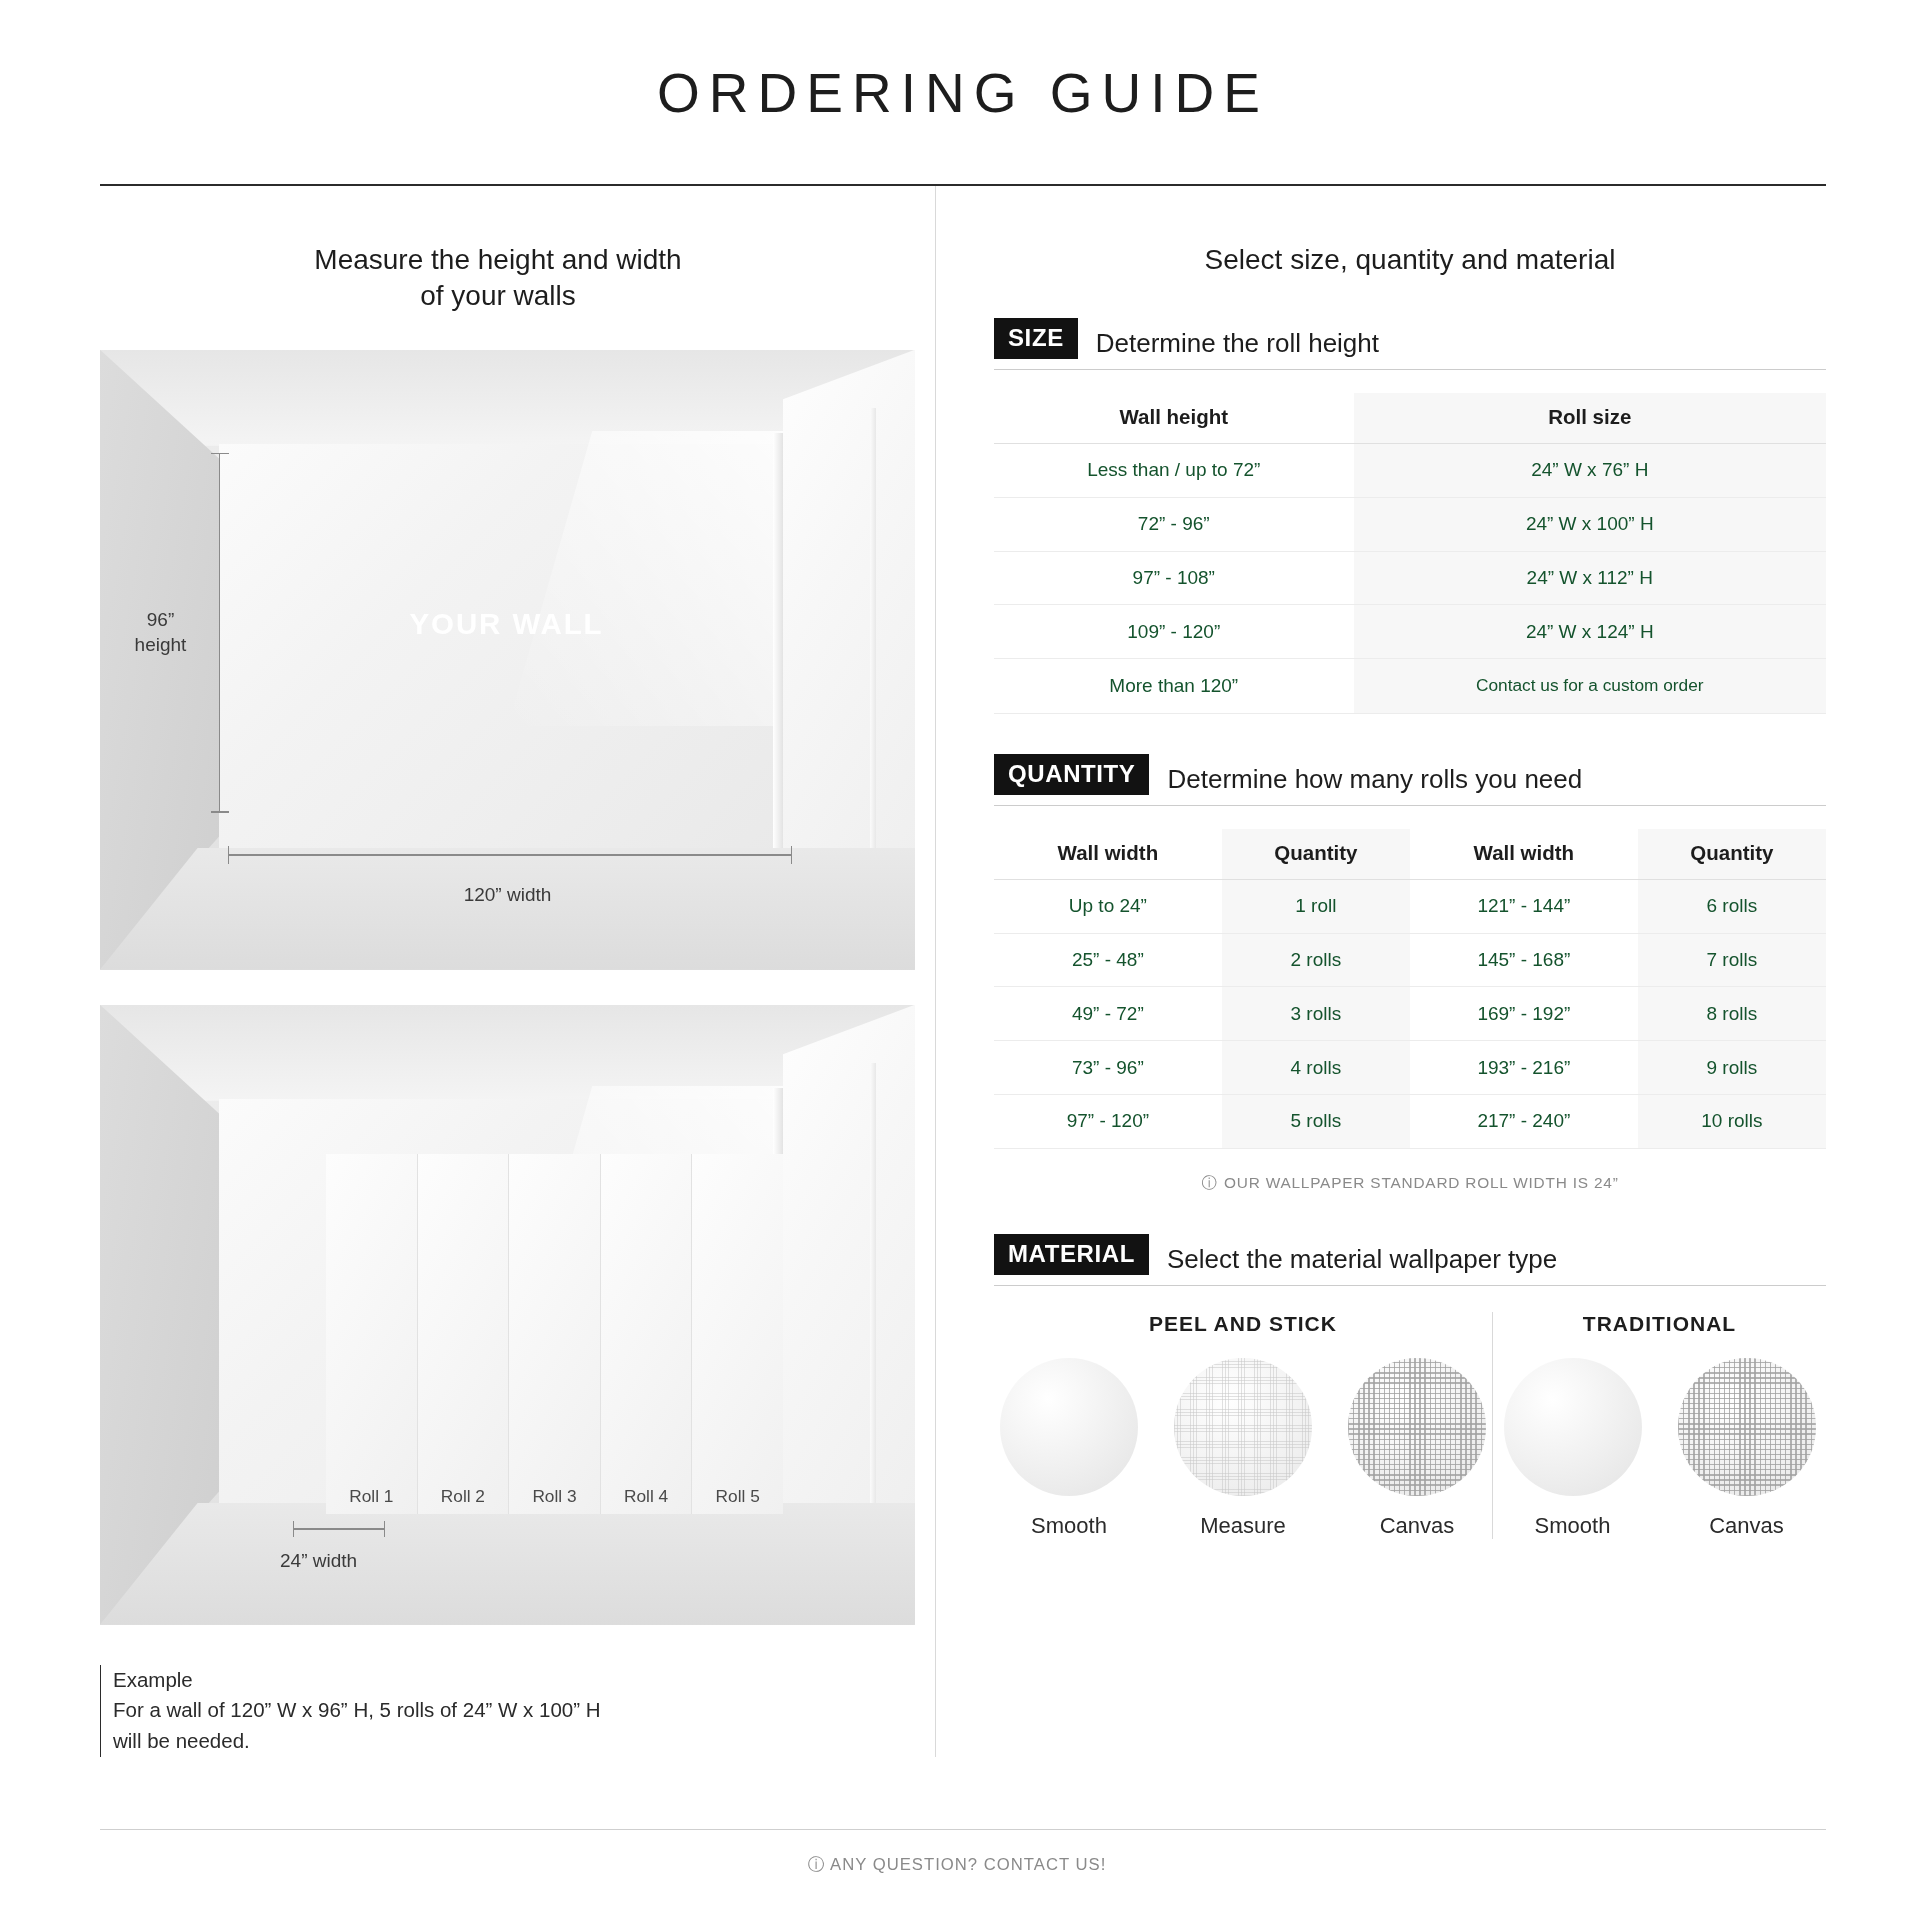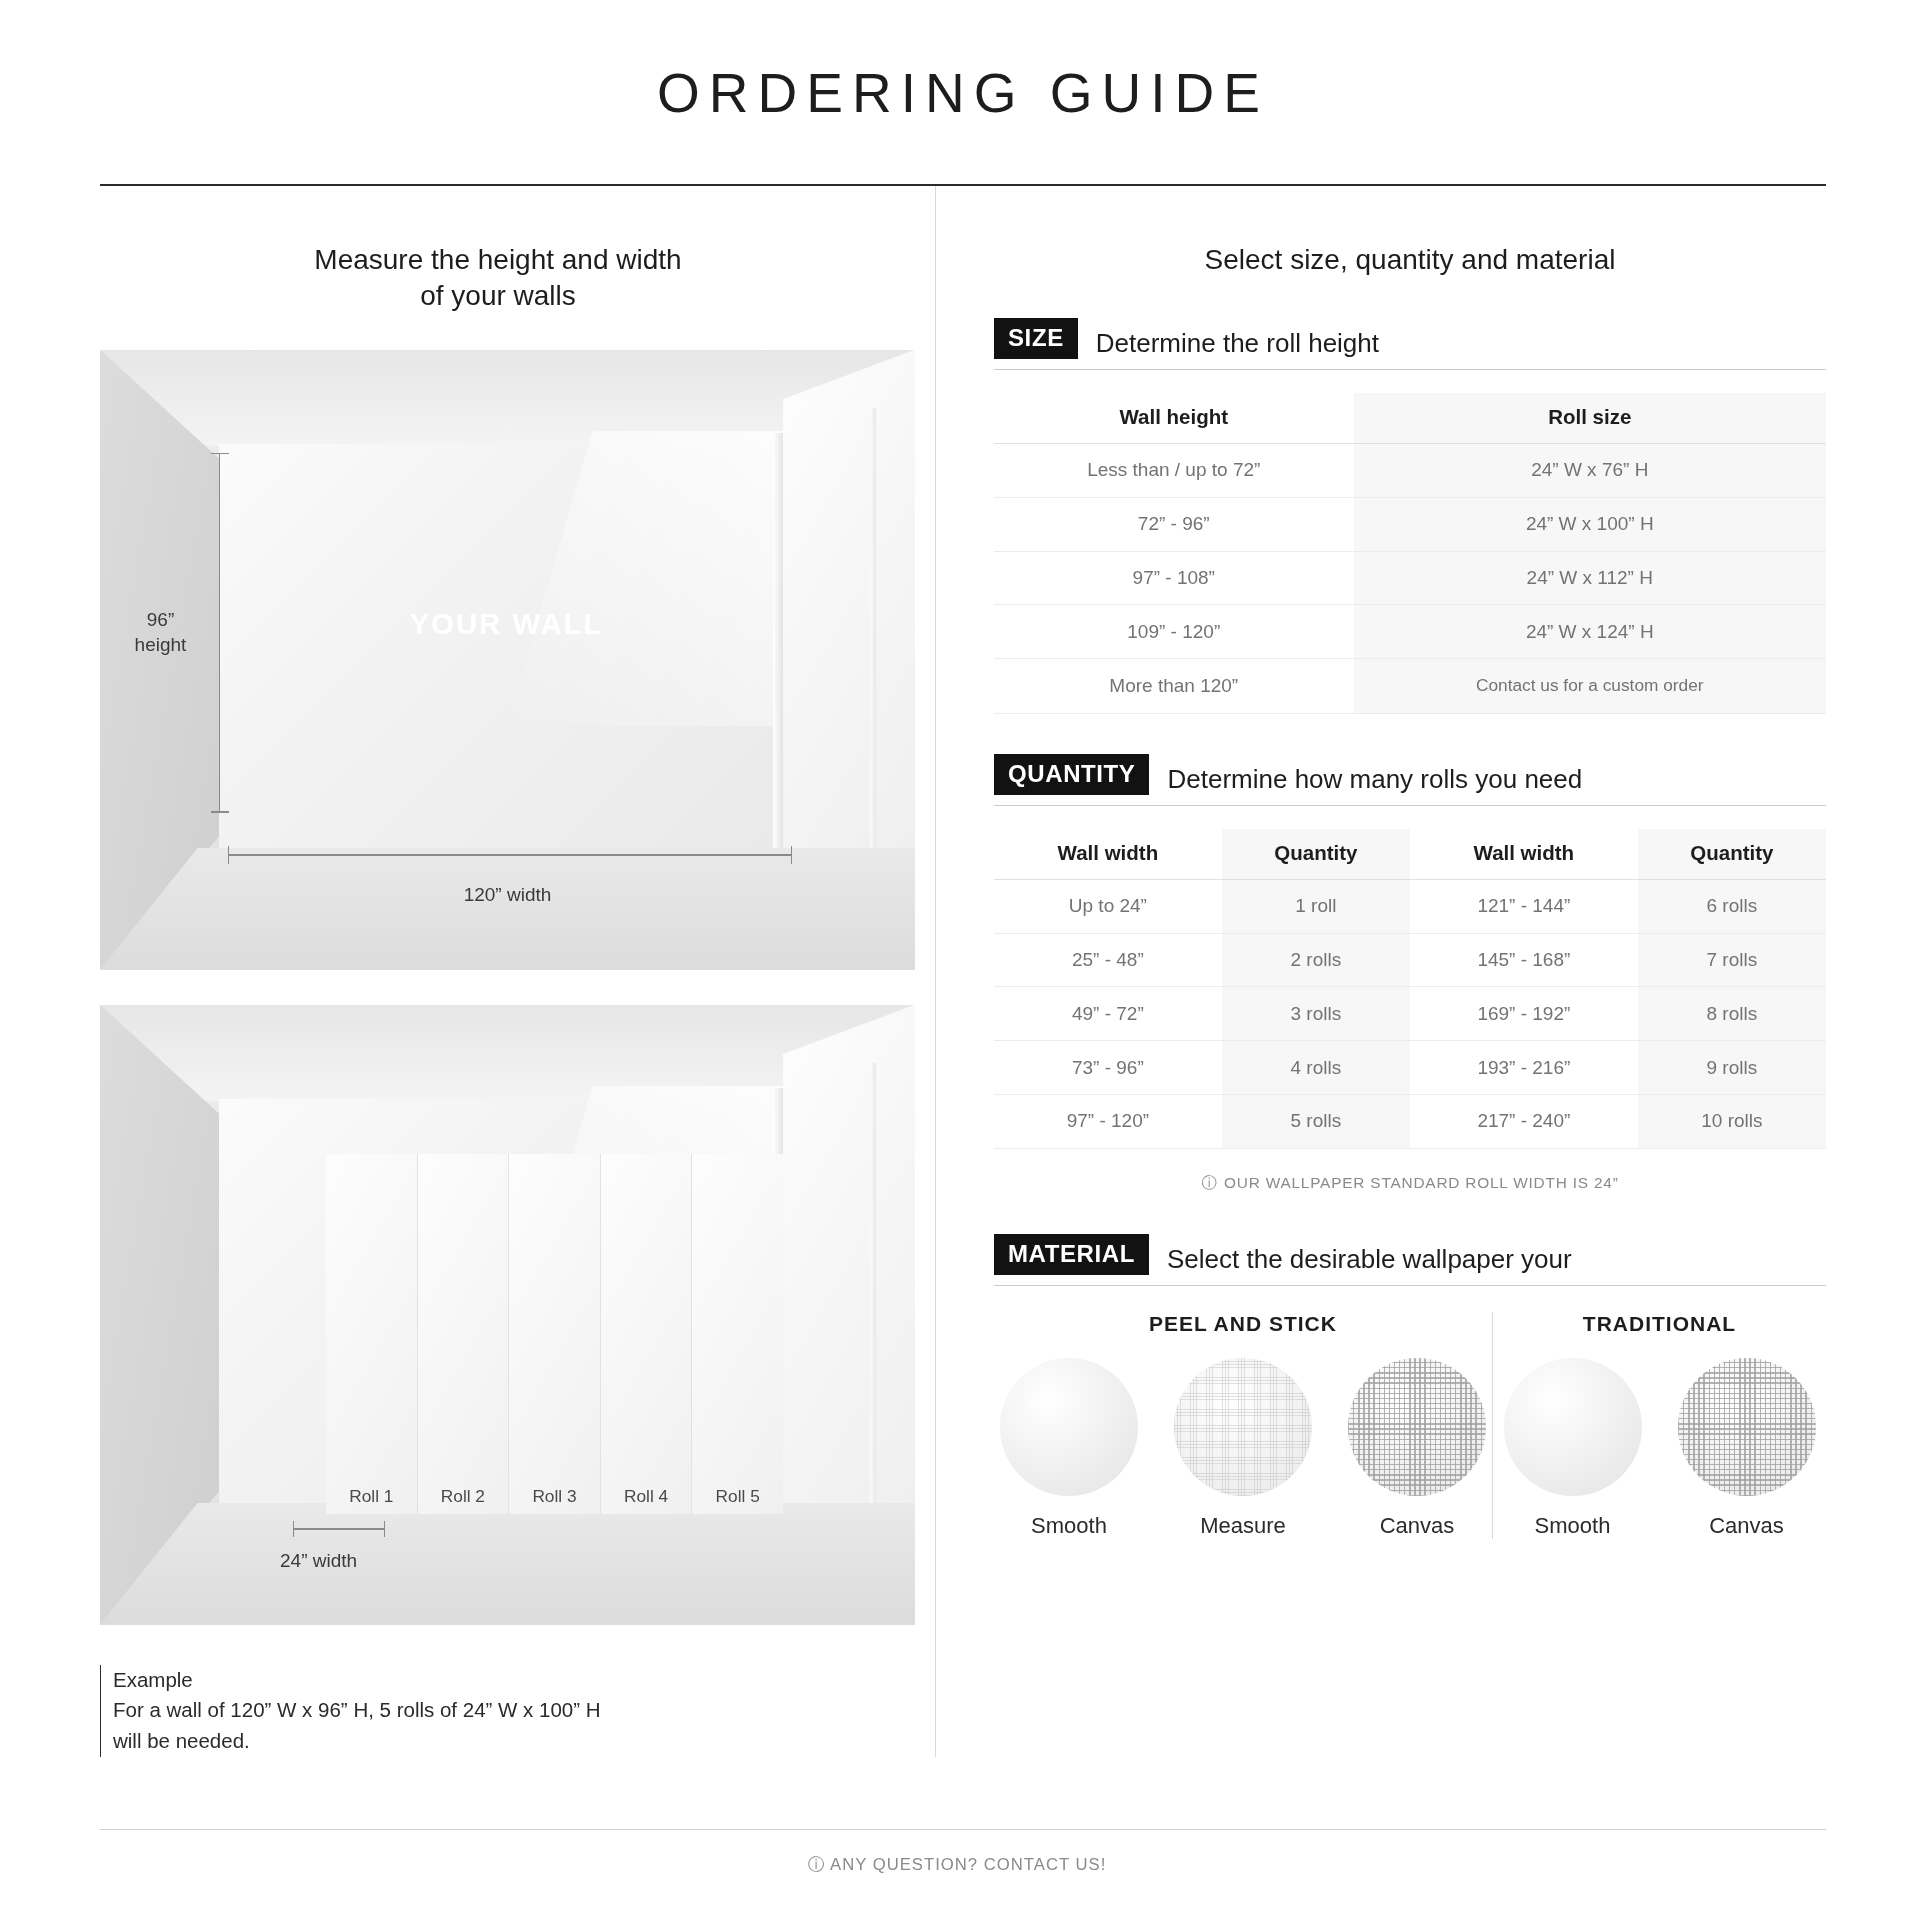--- a/index.html
+++ b/index.html
@@ -197,21 +197,21 @@
     font-weight: 400;
   }
 
   table { width: 100%; border-collapse: collapse; margin-top: 23px; }
   th {
     font-size: 20.5px; font-weight: 700; color: #1d1d1d;
     padding: 11.6px 0 14px 0; text-align: center;
     border-bottom: 1.3px solid #e0e0e0;
   }
   td {
-    font-size: 19px; color: #737373;
+    font-size: 19px; color: #14532d;
     padding: 15.4px 0; text-align: center;
     border-bottom: 1.3px solid #ececec;
   }
   .tbl-size td:nth-child(2), .tbl-size th:nth-child(2) { background: #f7f7f7; }
   .tbl-qty td:nth-child(2), .tbl-qty th:nth-child(2) { background: #f7f7f7; }
   .tbl-qty td:nth-child(4), .tbl-qty th:nth-child(4) { background: #f7f7f7; }
   .two-line { font-size: 17.3px; line-height: 1.35; }
 
   .note {
     margin-top: 24.4px;
@@ -432,21 +432,21 @@
         </tbody>
           </table>
         <div class="note">
           <span class="i">ⓘ</span><span>OUR WALLPAPER STANDARD ROLL WIDTH IS 24”</span>
         </div>
       </div>
 
       <div class="section">
         <div class="section-head">
           <span class="tag">MATERIAL</span>
-          <span class="section-sub">Select the desirable wallpaper your</span>
+          <span class="section-sub">Select the material wallpaper type</span>
         </div>
 
         <div class="materials">
           <div class="mat-group">
             <div class="mat-title">PEEL AND STICK</div>
             <div class="swatches">
               <div class="swatch-wrap">
                 <div class="swatch sw-smooth"></div>
                 <div class="mat-label">Smooth</div>
               </div>

